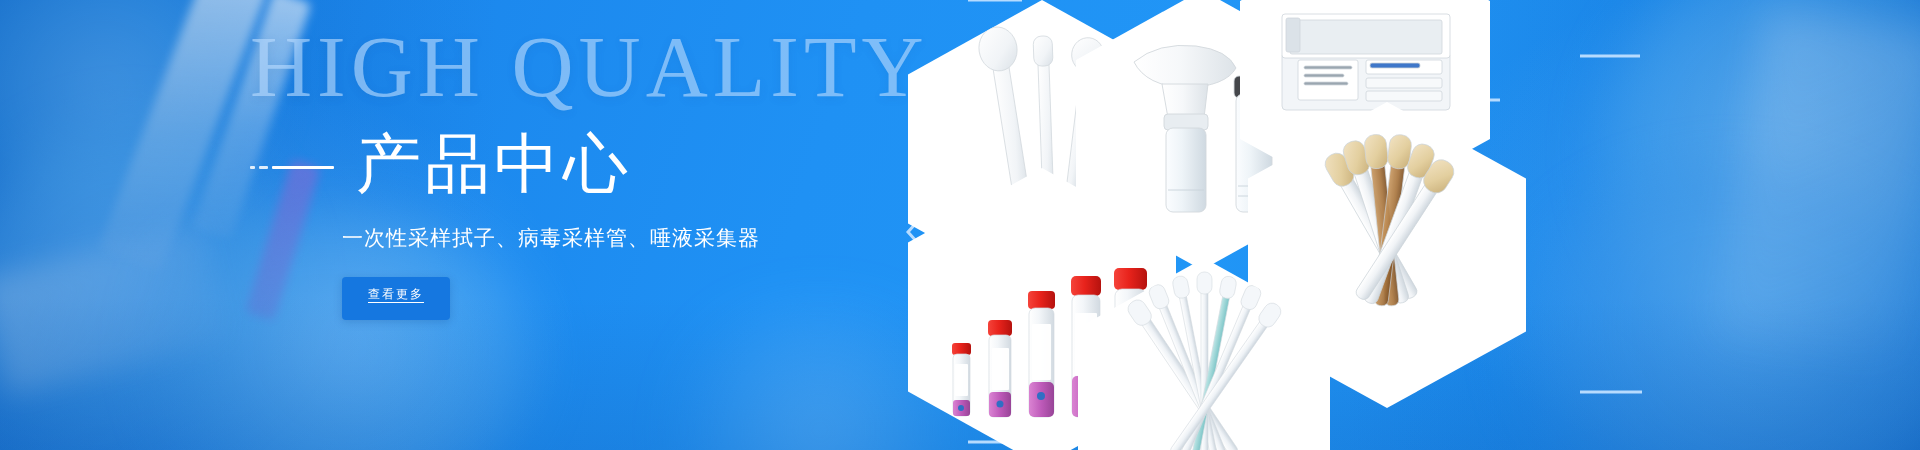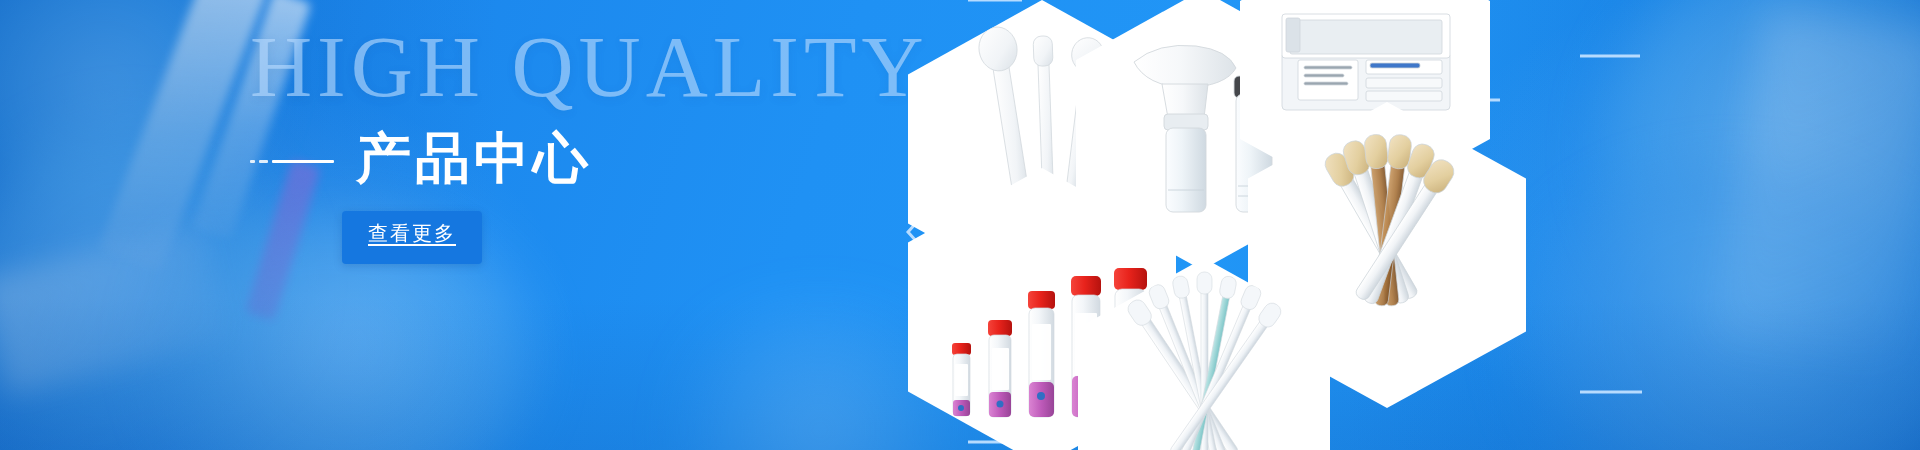--- a/index.html
+++ b/index.html
@@ -73,22 +73,22 @@
 
   .title-row { display:flex; align-items:center; margin-top:16px; margin-left:0; }
   .deco {
     display:flex; align-items:center; gap:4px; margin-right:22px; margin-top:6px;
   }
   .deco .dot { width:5px; height:3px; background:rgba(255,255,255,.85); border-radius:1px; }
   .deco .dot2 { width:9px; }
   .deco .bar { width:62px; height:3px; background:#ffffff; border-radius:1px; }
 
   .headline-cn {
-    font-size:55px;
-    font-weight:700;
+    font-size:65px;
+    font-weight:400;
     color:#ffffff;
     letter-spacing:4px;
     line-height:1.1;
     white-space:nowrap;
     text-align:right;
   }
 
   .sub {
     margin-top:20px; margin-left:92px;
     font-size:21px;
@@ -97,21 +97,21 @@
     line-height:1.7;
     white-space:nowrap;
     font-weight:400;
   }
 
   .cta {
     display:inline-block;
     margin-top:22px; margin-left:92px;
     background:#1577e0;
     color:#ffffff;
-    font-size:20px;
+    font-size:12px;
     letter-spacing:2px;
     padding:9px 26px 17px;
     border:none;
     border-radius:4px;
     cursor:pointer;
     box-shadow:0 2px 8px rgba(8,60,130,.22);
   }
   .cta span { text-decoration:underline; text-underline-offset:4px; }
 
   
@@ -155,20 +155,21 @@
 
     <div class="title-row">
       <span class="deco">
         <i class="dot"></i>
           <i class="dot dot2"></i>
           <i class="bar"></i>
       </span>
       <div class="headline-cn">产品中心</div>
     </div>
 
+    <div class="sub">一次性采样拭子、病毒采样管、唾液采集器</div>
 
     <button class="cta">
       <span>查看更多</span>
     </button>
   </div>
 
   <div class="hexes">
 
     <svg width="1040" height="500" style="position:absolute;left:0;top:0;">
       <g stroke="#bfe0ff" stroke-width="3" fill="none" opacity="0.95">

